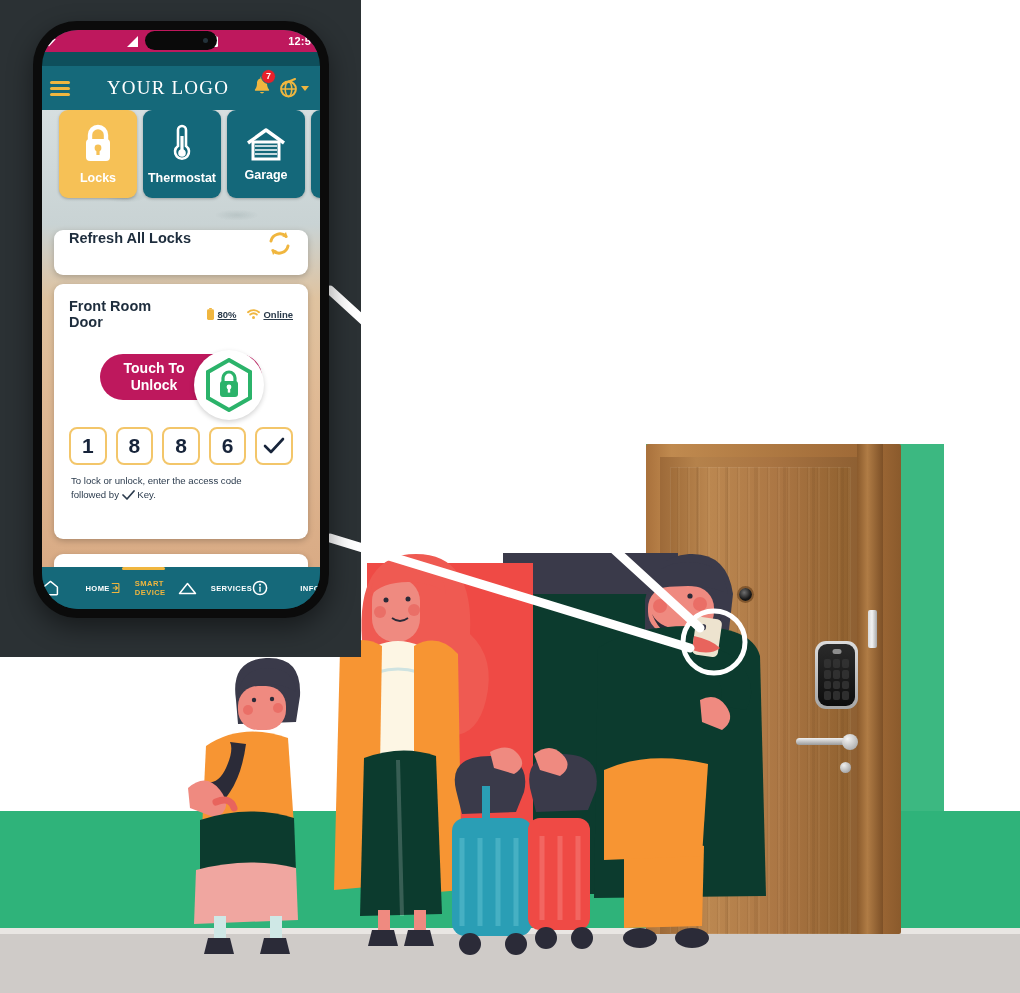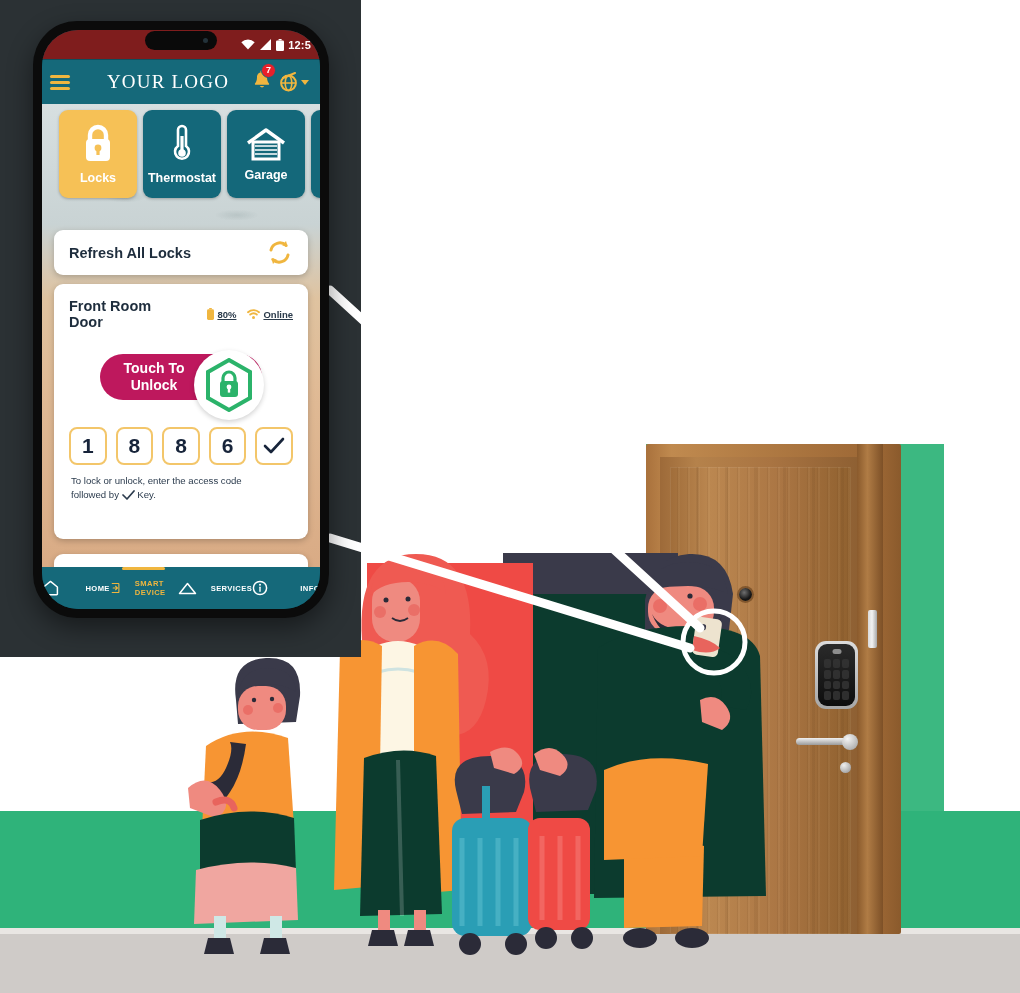--- a/index.html
+++ b/index.html
@@ -54,25 +54,25 @@
   
   .conn{position:absolute;left:0;top:0;width:1020px;height:993px;pointer-events:none;}
 
   
   .phone{position:absolute;left:33px;top:21px;width:296px;height:597px;
          background:#0b0b0b;border-radius:44px;box-shadow:0 10px 26px rgba(0,0,0,.45);}
   .phone-inner{position:absolute;left:9px;top:9px;right:9px;bottom:9px;border-radius:36px;overflow:hidden;background:#0e4f5c;}
   .notch{position:absolute;left:50%;top:10px;transform:translateX(-50%);width:72px;height:19px;border-radius:12px;background:#0a0a0a;z-index:40;}
   .notch i{position:absolute;right:9px;top:7px;width:5px;height:5px;border-radius:50%;background:#23323a;}
 
-  .statusbar{position:absolute;left:0;top:0;right:0;height:29px;background:#7f1d1d;
-      display:flex;align-items:center;justify-content:flex-end;gap:4px;padding-right:9px;box-sizing:border-box;color:#fff;z-index:30;}
+  .statusbar{position:absolute;left:0;top:0;right:0;height:22px;background:#be185d;
+      display:flex;align-items:center;justify-content:space-between;gap:4px;padding-right:9px;box-sizing:border-box;color:#fff;z-index:30;}
   .sb-time{font-size:11px;font-weight:700;letter-spacing:.2px;}
 
-  .appbar{position:absolute;left:0;top:30px;right:0;height:44px;background:#15697a;display:flex;align-items:center;z-index:20;}
+  .appbar{position:absolute;left:0;top:36px;right:0;height:44px;background:#15697a;display:flex;align-items:center;z-index:20;}
   .burger{width:34px;margin-left:8px;display:flex;flex-direction:column;gap:3px;}
   .burger span{display:block;height:3px;background:#f0b63f;border-radius:2px;}
   .burger span:nth-child(1){width:20px;}
   .burger span:nth-child(2){width:20px;}
   .burger span:nth-child(3){width:20px;}
   .brand{flex:1;text-align:center;color:#fff;font-family:"Liberation Serif",serif;font-size:19px;letter-spacing:1.2px;}
   .bell-wrap{position:relative;margin-right:6px;}
   .badge{position:absolute;left:9px;top:-7px;min-width:15px;height:15px;border-radius:9px;background:#e8202a;color:#fff;
       font-size:9px;font-weight:700;display:flex;align-items:center;justify-content:center;padding:0 3px;box-sizing:border-box;border:1.5px solid #15697a;}
   .globe-wrap{display:flex;align-items:center;gap:2px;margin-right:11px;}
@@ -90,21 +90,21 @@
        radial-gradient(ellipse 28px 8px at 18% 30%,rgba(255,255,255,.6),transparent 60%),
        radial-gradient(ellipse 30px 9px at 88% 33%,rgba(120,140,140,.4),transparent 60%);}
 
   .tabs{position:absolute;left:0;right:0;top:6px;display:flex;gap:6px;padding:0 17px;box-sizing:border-box;}
   .tab{width:78px;height:88px;border-radius:9px;background:#14687a;color:#fff;display:flex;flex-direction:column;
        align-items:center;justify-content:center;gap:7px;flex:0 0 auto;box-shadow:0 1px 3px rgba(0,0,0,.25);}
   .tab.active{background:#f6c156;color:#fff;}
   .tab-label{font-size:12.5px;font-weight:600;}
 
   .card{position:absolute;left:12px;right:12px;background:#fff;border-radius:9px;box-shadow:0 2px 6px rgba(0,0,0,.22);}
-  .card-refresh{top:126px;height:45px;display:flex;align-items:center;justify-content:space-between;padding:0 15px;box-sizing:border-box;}
+  .card-refresh{top:126px;height:45px;display:flex;align-items:flex-start;justify-content:space-between;padding:0 15px;box-sizing:border-box;}
   .card-refresh .t{font-size:14.5px;font-weight:700;color:#1e2d3d;}
 
   .card-lock{top:180px;height:255px;padding:14px 15px 0;box-sizing:border-box;}
   .lock-head{display:flex;align-items:center;justify-content:space-between;gap:44px;}
   .lock-name{font-size:14.5px;font-weight:700;color:#1e2d3d;}
   .lock-meta{display:flex;align-items:center;gap:11px;font-size:9.5px;font-weight:700;color:#2a3a4a;text-decoration:underline;}
   .meta-i{display:flex;align-items:center;gap:3px;}
 
   .unlock{position:relative;margin:24px auto 0;width:162px;height:46px;border-radius:34px;background:#be185d;display:flex;align-items:center;}
   .unlock .lab{width:108px;text-align:center;color:#fff;font-size:14px;font-weight:700;line-height:17px;}

